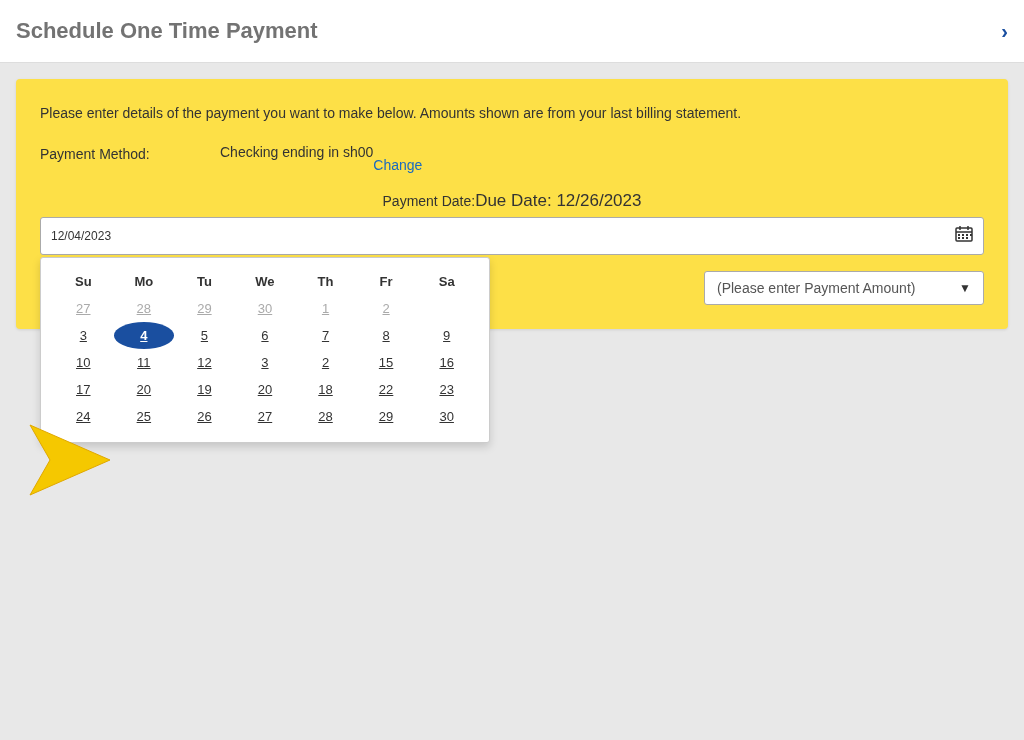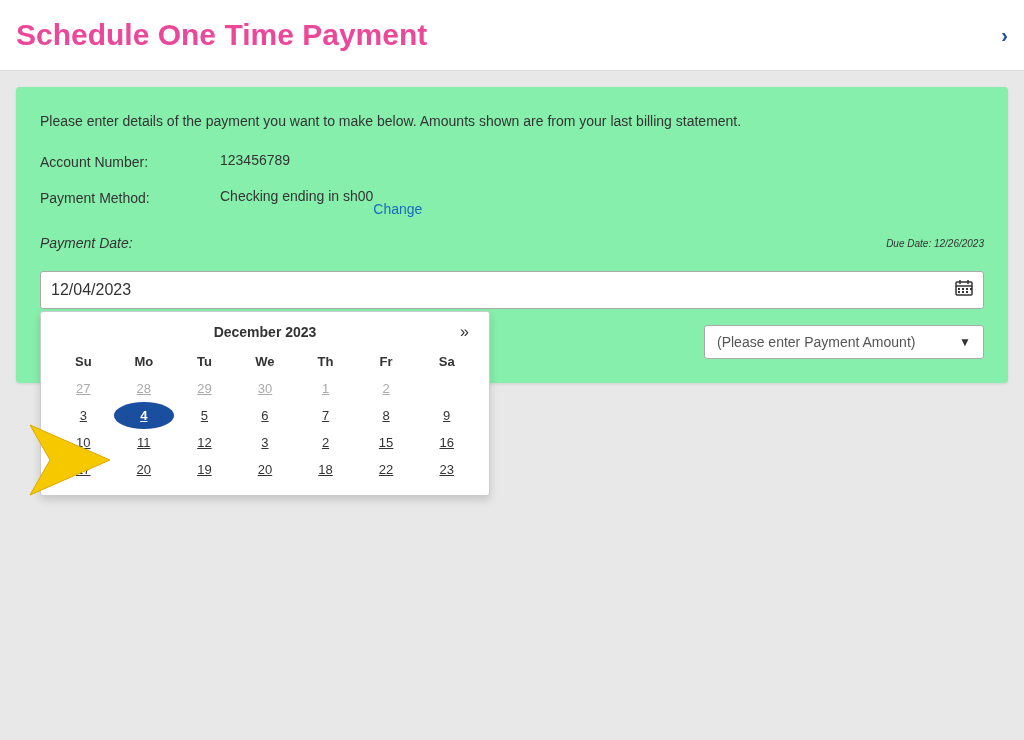--- a/index.html
+++ b/index.html
@@ -14,38 +14,38 @@
     .header {
       background: #fff;
       border-bottom: 1px solid #ddd;
       padding: 18px 16px;
       display: flex;
       align-items: center;
       justify-content: space-between;
     }
 
     .header-title {
-      font-size: 30px;
-      font-weight: bold;
-      color: #ec4899;
+      font-size: 22px;
+      font-weight: bold;
+      color: #737373;
     }
 
     .header-chevron {
       color: #1a4fa0;
       font-size: 20px;
       font-weight: bold;
       cursor: pointer;
     }
 
     .main-content {
       padding: 16px;
     }
 
     .card {
-      background: #86efac;
+      background: #fde047;
       border-radius: 4px;
       padding: 24px;
       box-shadow: 0 1px 3px rgba(0,0,0,0.1);
       position: relative;
     }
 
     .info-text {
       color: #333;
       font-size: 14px;
       line-height: 1.5;
@@ -83,51 +83,50 @@
       text-decoration: none;
       margin-top: 13px;
     }
 
     .date-section {
       margin-bottom: 16px;
     }
 
     .date-row-header {
       display: flex;
-      justify-content: space-between;
-      align-items: center;
-      margin-bottom: 20px;
-      font-style: italic;
+      justify-content: center;
+      align-items: center;
+      margin-bottom: 6px;
     }
 
     .date-label {
       font-size: 14px;
       color: #333;
     }
 
     .due-date-text {
-      font-size: 10px;
+      font-size: 17px;
       color: #333;
     }
 
     .date-input-wrapper {
       position: relative;
       display: flex;
       align-items: center;
       border: 1px solid #aaa;
       border-radius: 3px;
       background: #fff;
       width: 100%;
     }
 
     .date-input {
       border: none;
       outline: none;
       padding: 8px 10px;
-      font-size: 16px;
+      font-size: 12px;
       color: #333;
       flex: 1;
       background: transparent;
     }
 
     .calendar-icon-btn {
       padding: 8px 10px;
       cursor: pointer;
       color: #333;
       font-size: 16px;
@@ -248,24 +247,20 @@
   <div class="header">
     <span class="header-title">Schedule One Time Payment</span>
     <span class="header-chevron">›</span>
   </div>
 
   <div class="main-content">
     <div class="card">
 
       <p class="info-text">Please enter details of the payment you want to make below. Amounts shown are from your last billing statement.</p>
 
-      <div class="field-row">
-        <span class="field-label">Account Number:</span>
-        <span class="field-value">123456789</span>
-      </div>
 
       <div class="field-row">
         <span class="field-label">Payment Method:</span>
         <div class="payment-method-section">
           <span class="field-value">Checking ending in sh00</span>
           <a class="change-link">Change</a>
         </div>
       </div>
 
       <div class="date-section">
@@ -289,24 +284,20 @@
                 <rect x="11" y="8" width="2" height="2" fill="#333"></rect>
                 <rect x="15" y="8" width="2" height="2" fill="#333"></rect>
                 <rect x="3" y="11" width="2" height="2" fill="#333"></rect>
                 <rect x="7" y="11" width="2" height="2" fill="#333"></rect>
                 <rect x="11" y="11" width="2" height="2" fill="#333"></rect>
               </svg>
             </span>
           </div>
 
           <div class="calendar-dropdown">
-            <div class="calendar-header">
-              <span class="calendar-month-year">December 2023</span>
-              <span class="calendar-nav calendar-nav-right">»</span>
-            </div>
 
             <table class="calendar-grid">
               <thead>
                 <tr id="calendar-days-header">
                 <th>Su</th>
                     <th>Mo</th>
                     <th>Tu</th>
                     <th>We</th>
                     <th>Th</th>
                     <th>Fr</th>
@@ -343,20 +334,29 @@
                   </tr>
                   <tr>
                     <td>17</td>
                     <td>20</td>
                     <td>19</td>
                     <td>20</td>
                     <td>18</td>
                     <td>22</td>
                     <td>23</td>
                   </tr>
+                  <tr>
+                    <td>24</td>
+                    <td>25</td>
+                    <td>26</td>
+                    <td>27</td>
+                    <td>28</td>
+                    <td>29</td>
+                    <td>30</td>
+                  </tr>
                 </tbody>
             </table>
           </div>
         </div>
       </div>
 
       <div class="payment-amount-section">
         <div class="payment-amount-dropdown">
           <span>(Please enter Payment Amount)</span>
           <span class="dropdown-arrow">▼</span>

